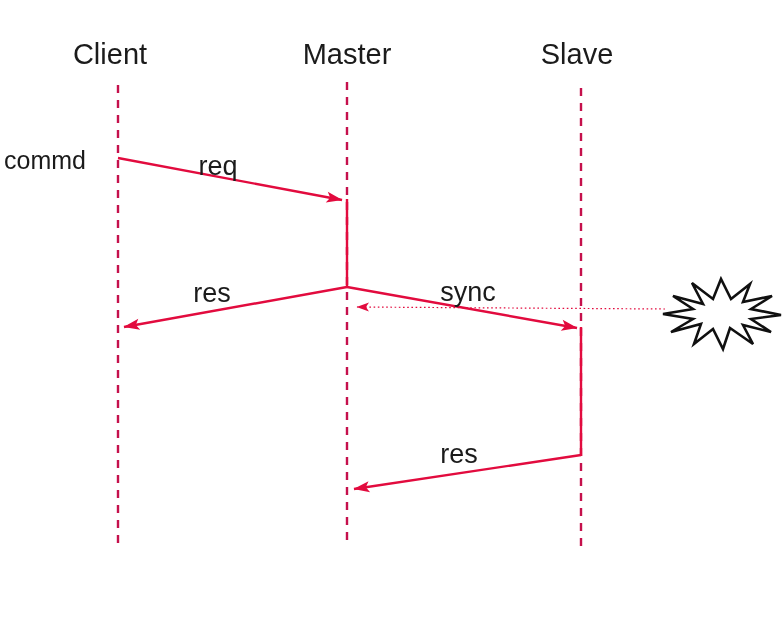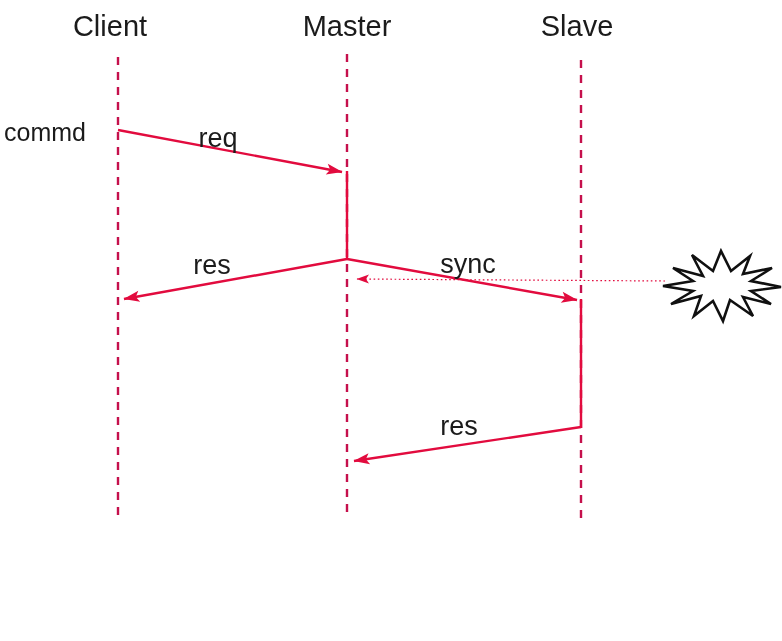--- a/index.html
+++ b/index.html
@@ -7,20 +7,21 @@
     padding: 0;
     background: var(--background, #ffffff);
   }
   .stage {
     position: relative;
     width: 782px;
     height: 518px;
     background: var(--background, #ffffff);
     overflow: hidden;
     font-family: "Liberation Sans", sans-serif;
+    margin-top: 28px;
   }
   svg { display: block; }
 
   .lifeline {
     stroke: var(--lifeline, #c5104c);
     stroke-width: 2.4;
     stroke-dasharray: 8 7;
     fill: none;
   }
   .lifeline-arrow {

